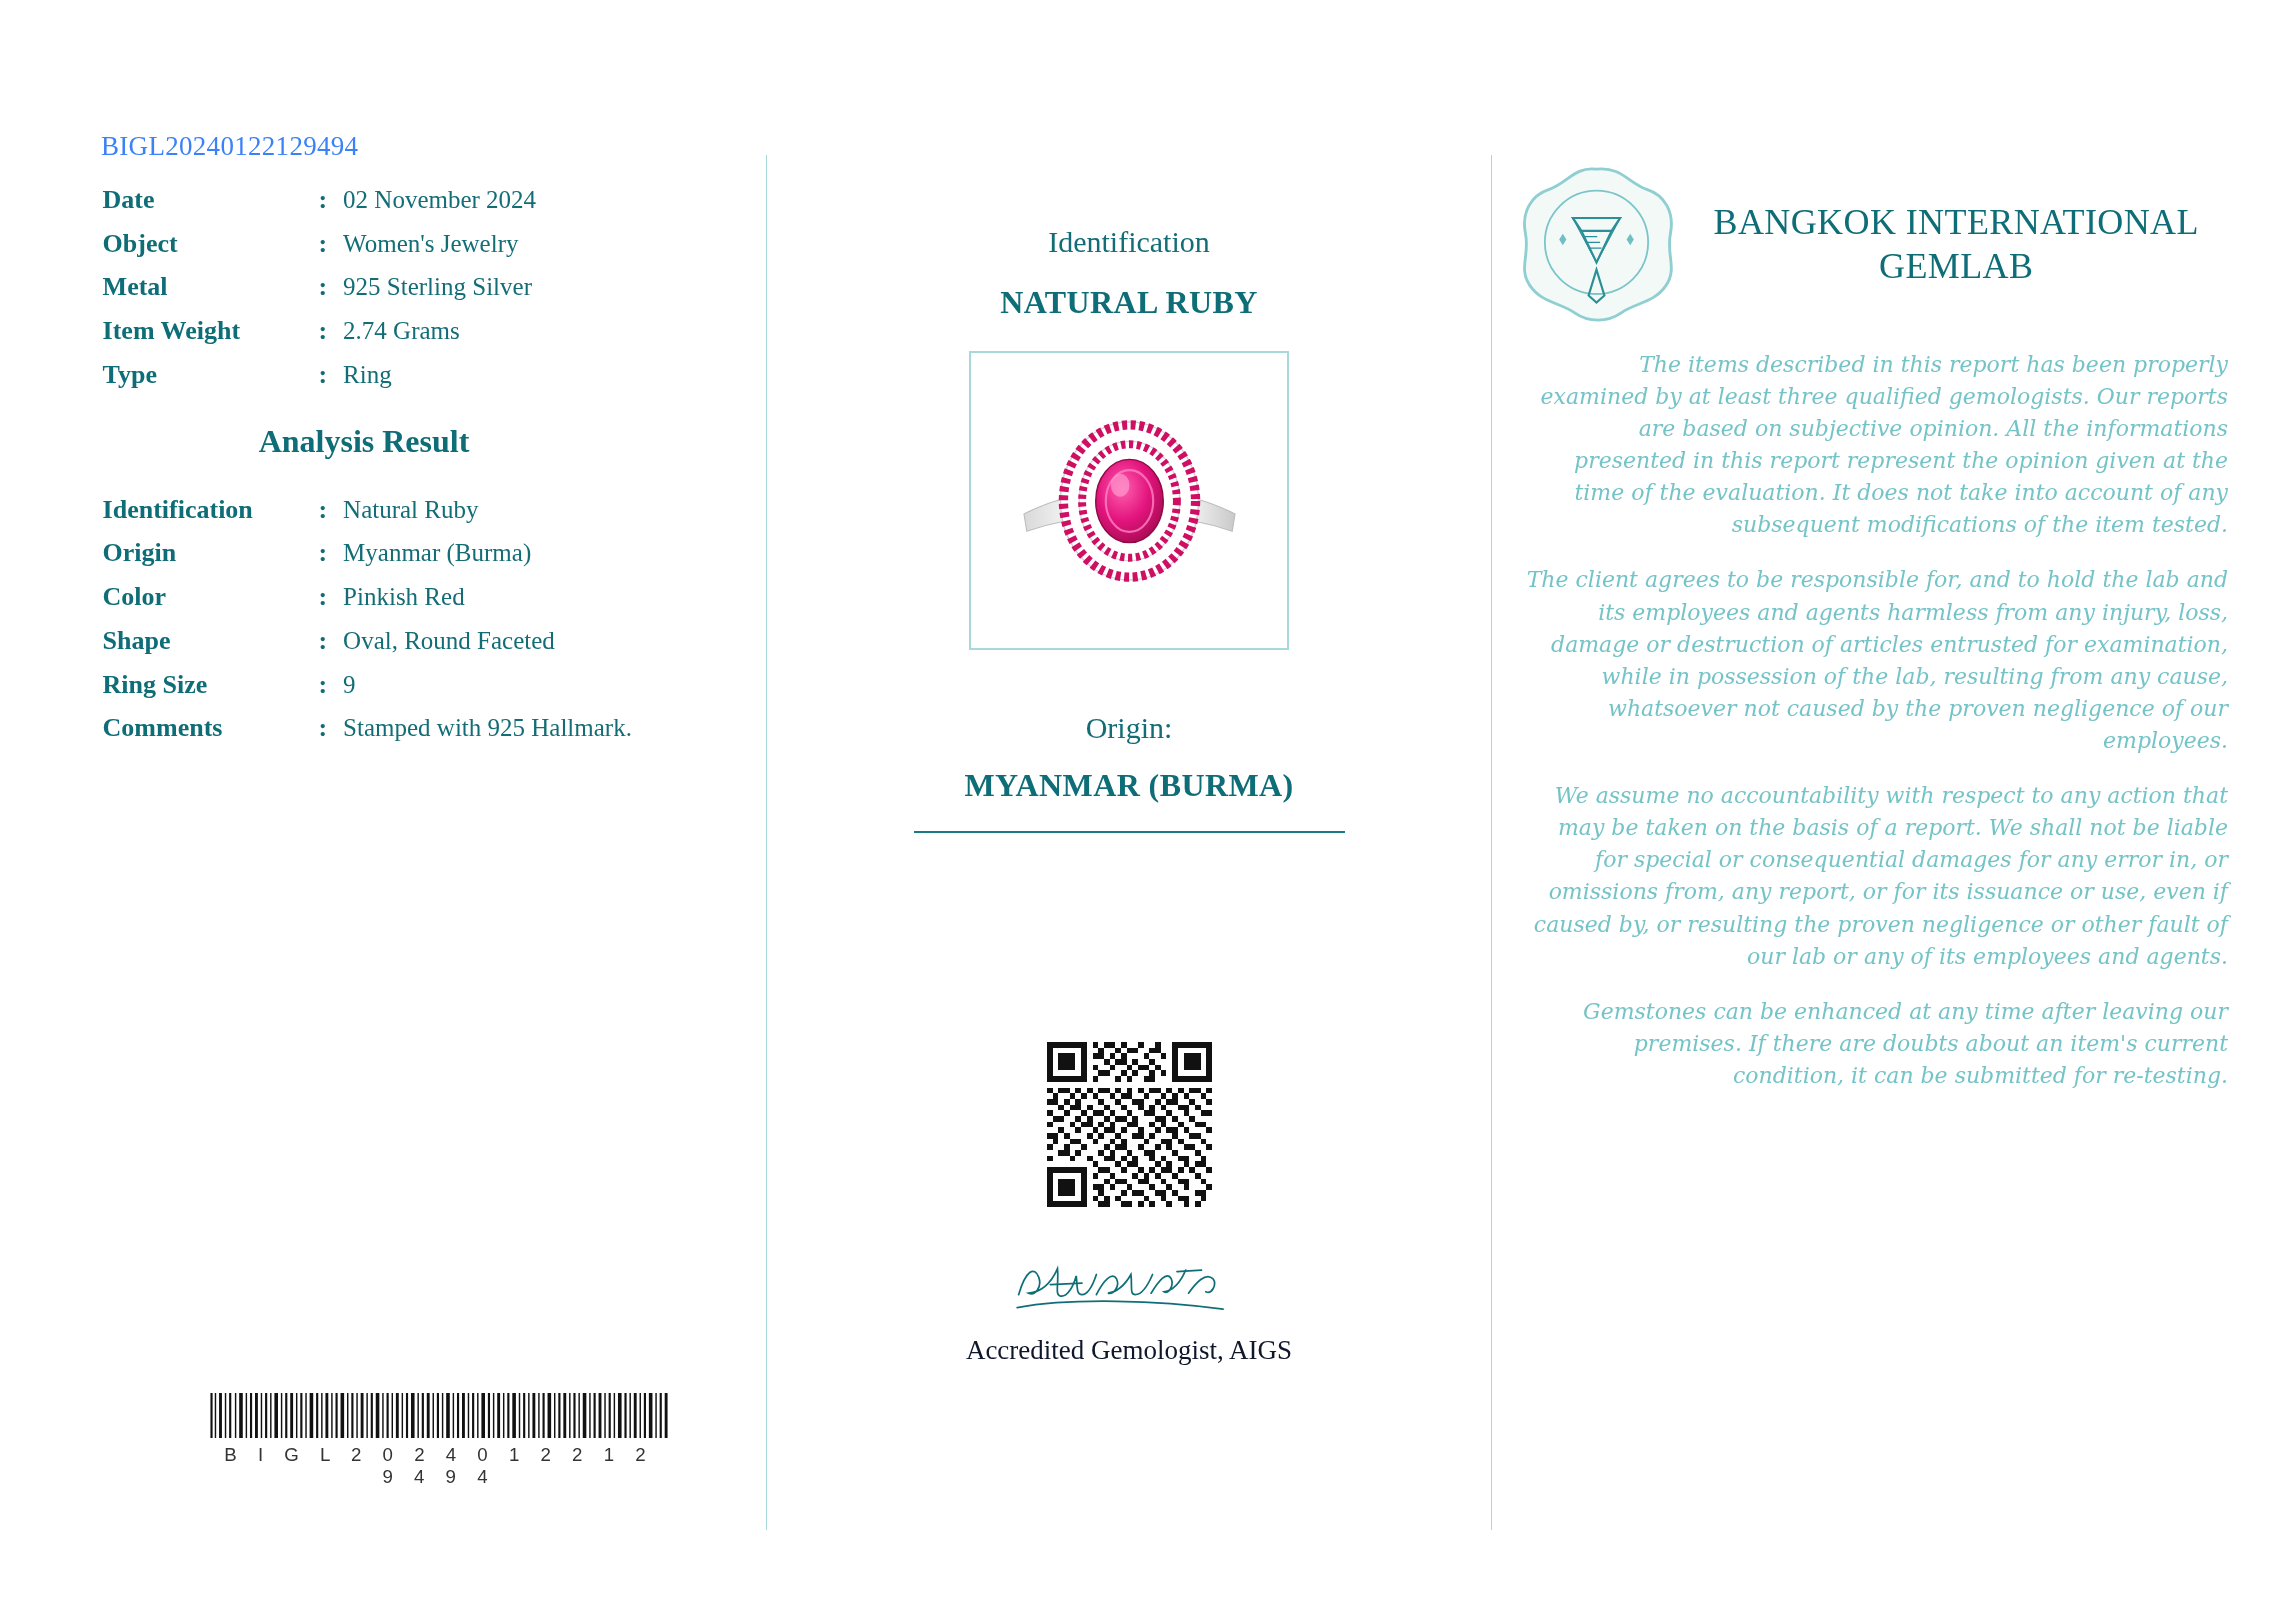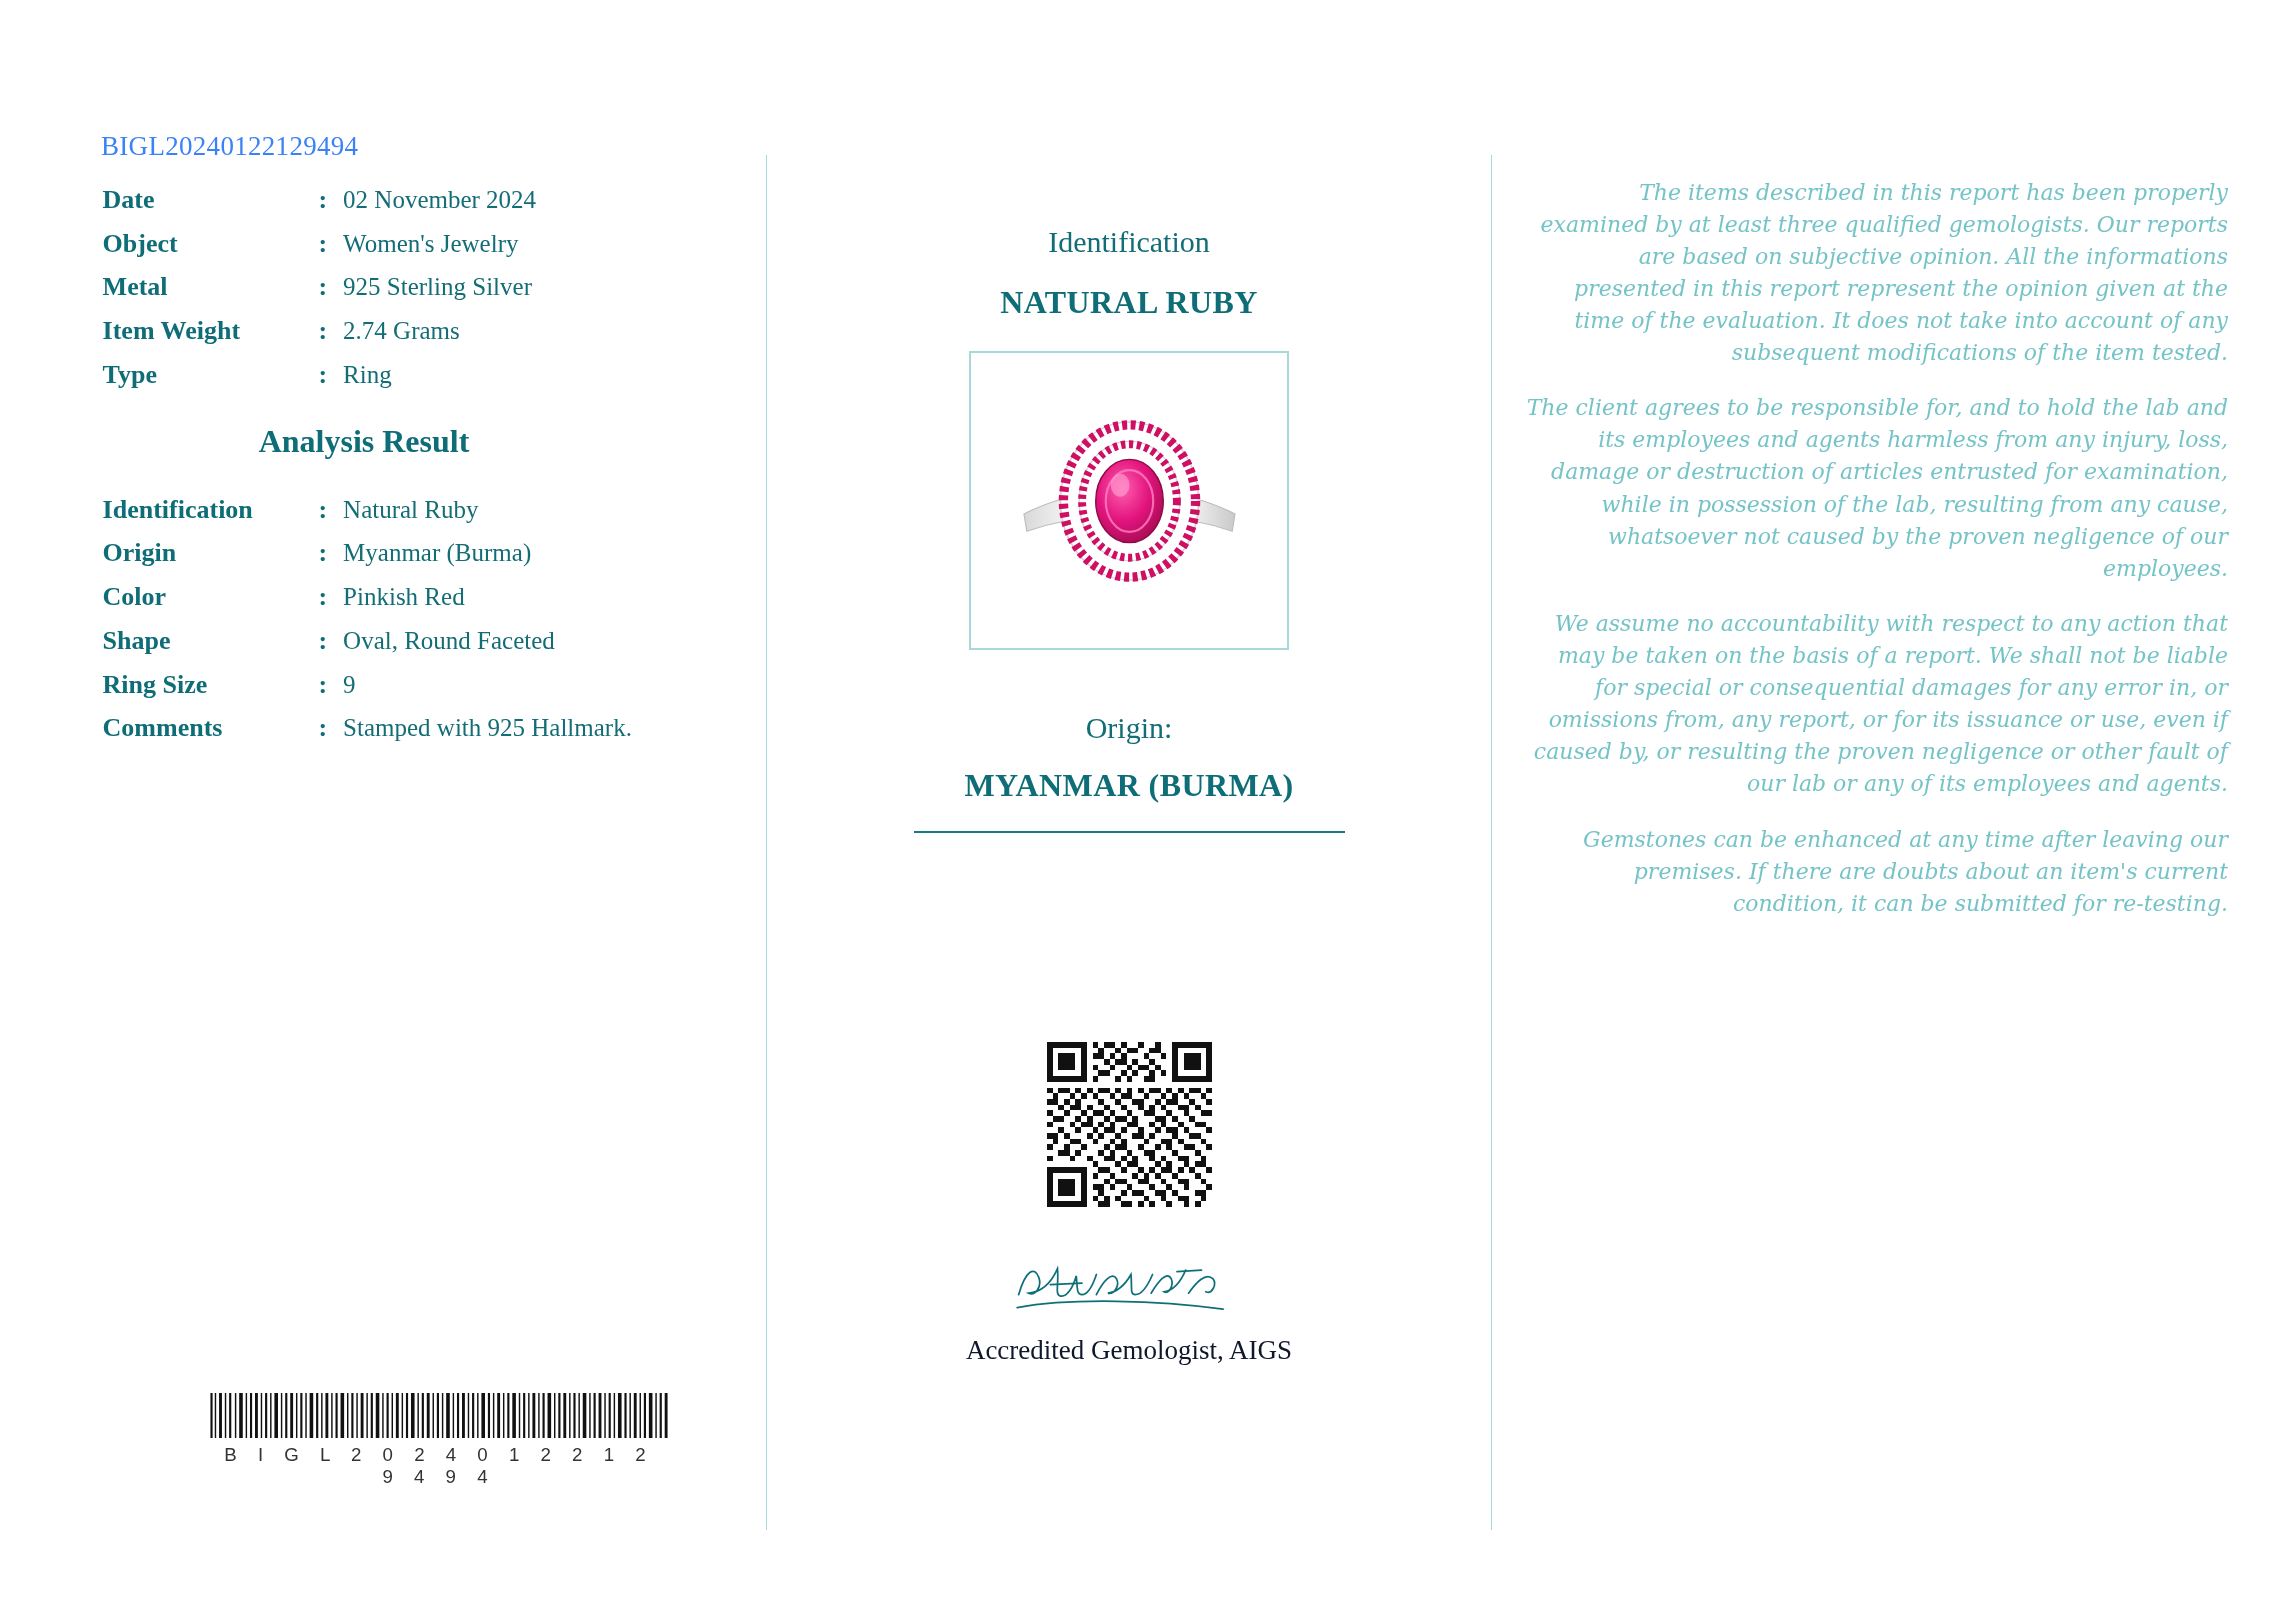--- a/index.html
+++ b/index.html
@@ -687,20 +687,34 @@
           <path d="M200 60 C 210 44, 222 28, 228 40 C 232 50, 224 62, 218 58 C 232 56, 242 42, 248 28"></path>
           <path d="M236 30 L 270 28"></path>
           <path d="M252 60 C 262 46, 276 30, 286 40 C 292 48, 284 62, 276 58"></path>
           <path d="M14 80 C 90 66, 210 70, 300 82"></path>
         </g>
       </svg>
       <div class="gemologist">Accredited Gemologist, AIGS</div>
     </div>
 
     <div class="col col-right">
+      <div class="brand-row">
+        <svg class="logo" viewBox="0 0 230 230">
+          <path d="M115 10 C150 6 160 30 185 38 C210 46 224 70 218 100 C212 130 228 148 212 172 C196 196 170 196 150 210 C130 224 104 224 84 210 C64 196 38 196 22 172 C6 148 22 130 16 100 C10 70 24 46 49 38 C74 30 84 6 115 10 Z" fill="#f3f9f7" stroke="#8fcfd2" stroke-width="4"></path>
+          <circle cx="115" cy="112" r="72" fill="none" stroke="#7bc5c9" stroke-width="2.5"></circle>
+          <path d="M82 78 L148 78 L136 96 L94 96 Z" fill="none" stroke="#2b8f97" stroke-width="3"></path>
+          <path d="M94 96 L115 140 L136 96" fill="none" stroke="#2b8f97" stroke-width="3"></path>
+          <path d="M82 78 L115 140 L148 78" fill="none" stroke="#2b8f97" stroke-width="1.8"></path>
+          <path d="M96 104 L116 104 M100 112 L120 112 M104 120 L122 120" stroke="#2b8f97" stroke-width="1.5"></path>
+          <path d="M115 150 L104 186 L115 196 L126 186 Z" fill="none" stroke="#2b8f97" stroke-width="3"></path>
+          <path d="M63 108 l5 -8 l5 8 l-5 8 z" fill="#6fbfc4"></path>
+          <path d="M157 108 l5 -8 l5 8 l-5 8 z" fill="#6fbfc4"></path>
+        </svg>
+        <div class="brand-name">BANGKOK INTERNATIONAL GEMLAB</div>
+      </div>
 
 
       <div class="prov-body">
         <p class="prov-para">The items described in this report has been properly examined by at least three qualified gemologists. Our reports are based on subjective opinion. All the informations presented in this report represent the opinion given at the time of the evaluation. It does not take into account of any subsequent modifications of the item tested.</p>
         <p class="prov-para">The client agrees to be responsible for, and to hold the lab and its employees and agents harmless from any injury, loss, damage or destruction of articles entrusted for examination, while in possession of the lab, resulting from any cause, whatsoever not caused by the proven negligence of our employees.</p>
         <p class="prov-para">We assume no accountability with respect to any action that may be taken on the basis of a report. We shall not be liable for special or consequential damages for any error in, or omissions from, any report, or for its issuance or use, even if caused by, or resulting the proven negligence or other fault of our lab or any of its employees and agents.</p>
         <p class="prov-para">Gemstones can be enhanced at any time after leaving our premises. If there are doubts about an item's current condition, it can be submitted for re-testing.</p>
       </div>
     </div>
 

